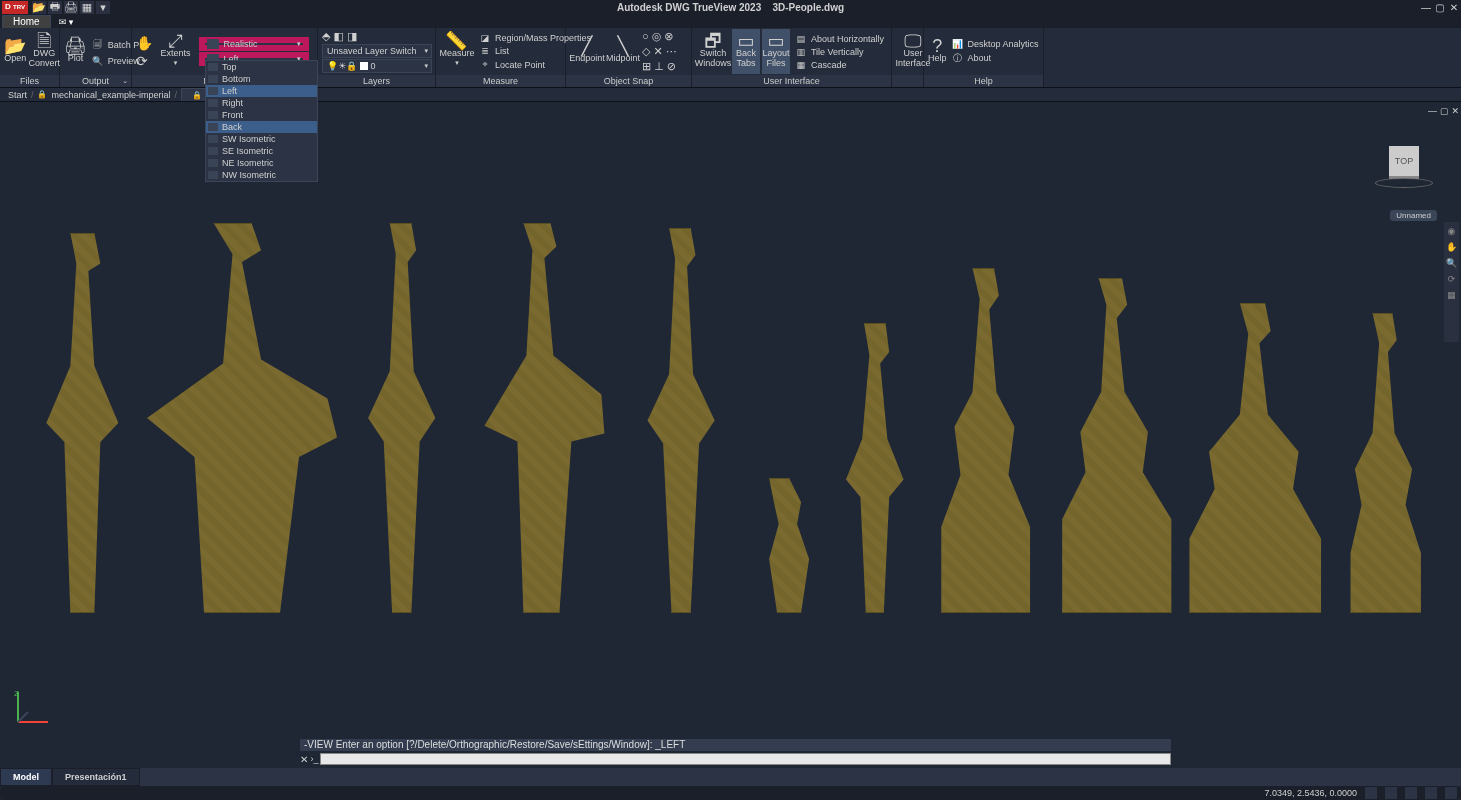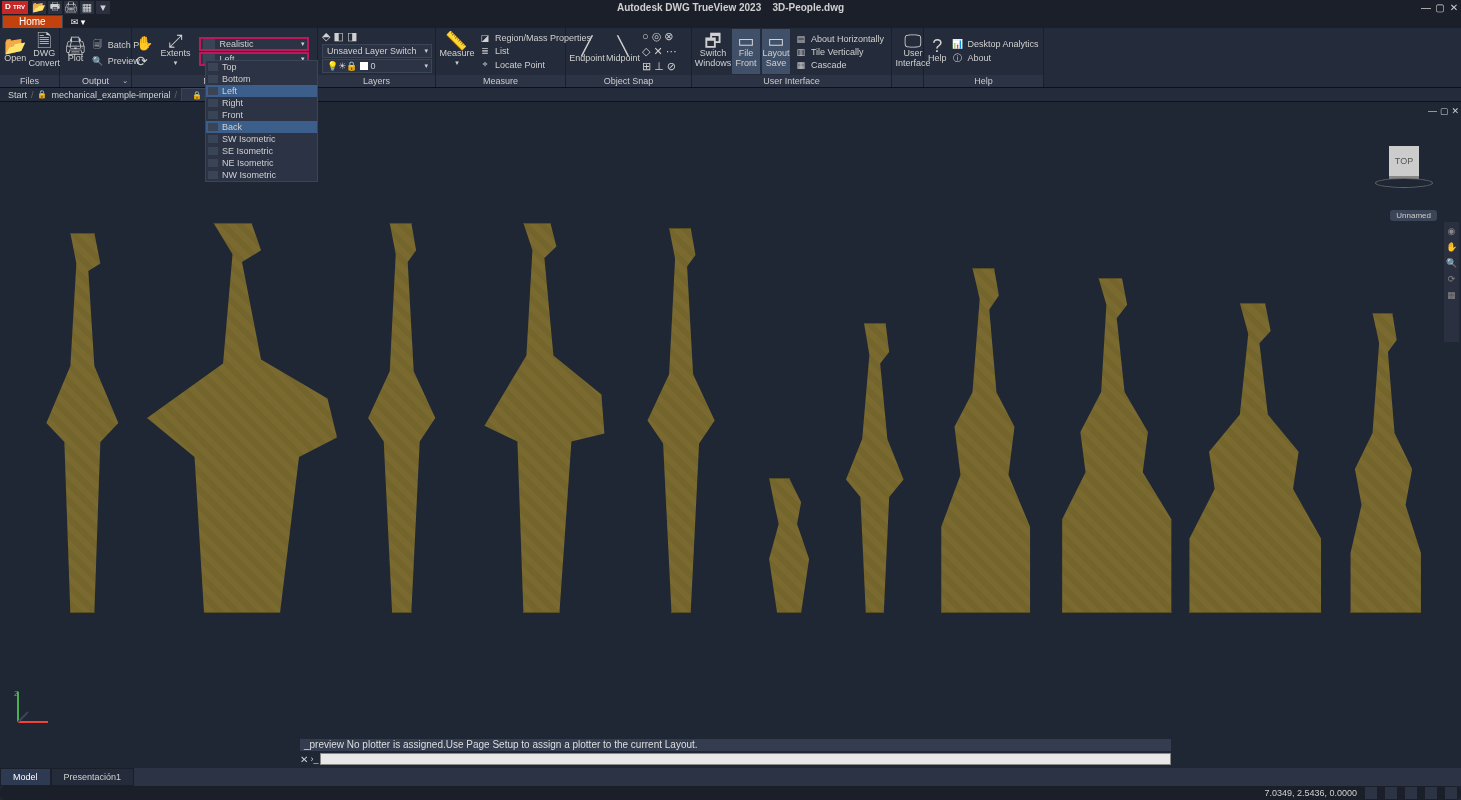--- a/index.html
+++ b/index.html
@@ -9,35 +9,35 @@
 .titlebar { height: 15px; background: #1a1f2a; display: flex; align-items: center; position: relative; }
 .titlebar .qat { display: flex; gap: 2px; padding-left: 2px; }
 .titlebar .qat .icon-btn { width: 14px; height: 13px; display: inline-flex; align-items: center; justify-content: center; background: #2a3040; }
 .titlebar .app-badge { background: #c62828; color: #fff; font-size: 8px; font-weight: bold; padding: 1px 3px; margin-right: 2px; }
 .titlebar .title-text { position: absolute; left: 50%; transform: translateX(-50%); font-size: 10px; color: #d0d0d0; white-space: nowrap; font-weight: bold; }
 .titlebar .win-controls { position: absolute; right: 0; display: flex; }
 .titlebar .win-controls div { width: 14px; height: 14px; text-align: center; line-height: 13px; font-size: 10px; cursor: pointer; }
 
 
 .menubar { height: 13px; background: #1a1f2a; display: flex; align-items: center; color: #fff; font-size: 10px; }
-.menubar .home-tab { padding: 0 16px; border: 1px solid #3a4558; border-bottom: none; background: #c2410c; margin-left: 2px; height: 13px; line-height: 12px; text-align: center; }
+.menubar .home-tab { padding: 0 10px; border: 1px solid #3a4558; border-bottom: none; background: #404040; margin-left: 2px; height: 13px; line-height: 12px; text-align: center; }
 .menubar .email-icon { margin-left: 8px; font-size: 9px; }
 
 
 .ribbon { height: 60px; background: #242b3a; display: flex; border-bottom: 1px solid #0d1018; }
 .ribbon-group { border-right: 1px solid #1a1f2a; display: flex; flex-direction: column; position: relative; }
 .ribbon-group .body { flex: 1; display: flex; align-items: center; padding: 0 4px; gap: 2px; }
 .ribbon-group .label { text-align: center; font-size: 9px; color: #ccc; background: #2b3344; height: 12px; line-height: 12px; position: relative; }
 .ribbon-group .label .expand { position: absolute; right: 3px; font-size: 7px; }
 .big-btn { display: flex; flex-direction: column; align-items: center; justify-content: center; width: 34px; height: 45px; font-size: 9px; text-align: center; line-height: 10px; cursor: pointer; }
 .big-btn .icon { font-size: 18px; margin-bottom: 2px; }
 .row-btn { display: flex; align-items: center; gap: 4px; font-size: 9px; padding: 1px 3px; cursor: pointer; white-space: nowrap; }
 .row-btn .icon { width: 12px; display: inline-block; text-align: center; }
 .vstack { display: flex; flex-direction: column; gap: 1px; }
-.nav-dd { width: 110px; height: 14px; background: #2b3344; border: 2px solid #be185d; font-size: 9px; padding-left: 18px; display: flex; align-items: center; position: relative; }
+.nav-dd { width: 110px; height: 14px; background: #2b3344; border: 6px solid #be185d; font-size: 9px; padding-left: 18px; display: flex; align-items: center; position: relative; }
 .nav-dd .dd-icon { position: absolute; left: 2px; width: 12px; height: 10px; background: #394457; }
 .nav-dd .caret { position: absolute; right: 3px; font-size: 7px; }
 .layer-dd { width: 110px; height: 14px; background: #2b3344; border: 1px solid #3a4558; font-size: 9px; padding-left: 4px; display: flex; align-items: center; position: relative; }
 .layer-dd .caret { position: absolute; right: 3px; font-size: 7px; }
 .active-btn { background: #405068; }
 
 
 .view-dropdown { position: absolute; left: 205px; top: 60px; width: 113px; background: #2b3344; border: 1px solid #3a4558; z-index: 100; }
 .view-dropdown .item { height: 12px; font-size: 9px; padding-left: 16px; display: flex; align-items: center; cursor: pointer; position: relative; }
 .view-dropdown .item .it-icon { position: absolute; left: 2px; width: 10px; height: 8px; background: #394457; }
@@ -82,21 +82,21 @@
 
 
 .cmd-area { position: absolute; left: 300px; right: 290px; bottom: 34px; }
 .cmd-history { background: rgba(60,70,90,0.72); font-family: Consolas, monospace; font-size: 10px; line-height: 12px; color: #dedede; padding-left: 4px; }
 .cmd-input-row { display: flex; align-items: center; height: 14px; margin-top: 1px; gap: 2px; }
 .cmd-input-row .cmd-close { font-size: 10px; cursor: pointer; }
 .cmd-input-row .cmd-chevron { font-size: 9px; }
 .cmd-input-row input { flex: 1; height: 12px; background: #e8e8e8; border: 1px solid #888; font-size: 9px; padding-left: 2px; color: #333; }
 
 
-.bottom-tabs { position: absolute; left: 0; right: 0; bottom: 14px; height: 18px; background: #2b3344; display: flex; align-items: flex-end; font-size: 9px; }
+.bottom-tabs { position: absolute; left: 0; right: 0; bottom: 14px; height: 18px; background: #2b3344; display: flex; align-items: flex-end; font-size: 9px; font-weight: bold; }
 .bottom-tabs .tab { padding: 3px 12px; border: 1px solid #1a1f2a; background: #242b3a; cursor: pointer; }
 .bottom-tabs .tab.active { background: #2e3a52; color: #fff; }
 
 
 .statusbar { position: absolute; left: 0; right: 0; bottom: 0; height: 14px; background: #1a1f2a; display: flex; align-items: center; justify-content: flex-end; font-size: 9px; padding-right: 4px; gap: 8px; border-radius: 7px; }
 .statusbar .sicon { width: 12px; height: 12px; background: #2b3344; display: inline-block; }
 </style>
 </head>
 <body>
 
@@ -265,26 +265,26 @@
 
   <div class="ribbon-group" style="width:200px">
     <div class="body">
       <div class="big-btn">
           <span class="icon">🗗</span>
           <span style="white-space:pre-line">Switch
 Windows</span>
         </div>
       <div class="big-btn active-btn">
           <span class="icon">▭</span>
-          <span>File Front</span>
+          <span>Back Tabs</span>
         </div>
       <div class="big-btn active-btn">
           <span class="icon">▭</span>
           <span style="white-space:pre-line">Layout
-Save</span>
+Files</span>
         </div>
       <div class="vstack">
         <div class="row-btn">
             <span class="icon">▤</span>
             <span>About Horizontally</span>
           </div>
         <div class="row-btn">
             <span class="icon">▥</span>
             <span>Tile Vertically</span>
           </div>
@@ -422,21 +422,21 @@
       <line x1="4" y1="34" x2="4" y2="4" stroke="#4caf50" stroke-width="2"></line>
       <text x="0" y="8" fill="#4caf50" font-size="8">Z</text>
       <line x1="4" y1="34" x2="34" y2="34" stroke="#f44336" stroke-width="2"></line>
       <line x1="4" y1="34" x2="14" y2="24" stroke="#3a4558" stroke-width="2"></line>
     </svg>
   </div>
 </div>
 
 <div class="cmd-area">
   <div class="cmd-history" id="cmd-hist">
-      <div>_preview No plotter is assigned.Use Page Setup to assign a plotter to the current Layout.</div>
+      <div>-VIEW Enter an option [?/Delete/Orthographic/Restore/Save/sEttings/Window]: _LEFT</div>
     </div>
   <div class="cmd-input-row">
     <span class="cmd-close">✕</span>
     <span class="cmd-chevron">›_</span>
     <input type="text" style="">
   </div>
 </div>
 
 <div class="bottom-tabs">
   <div class="tab active">Model</div>

